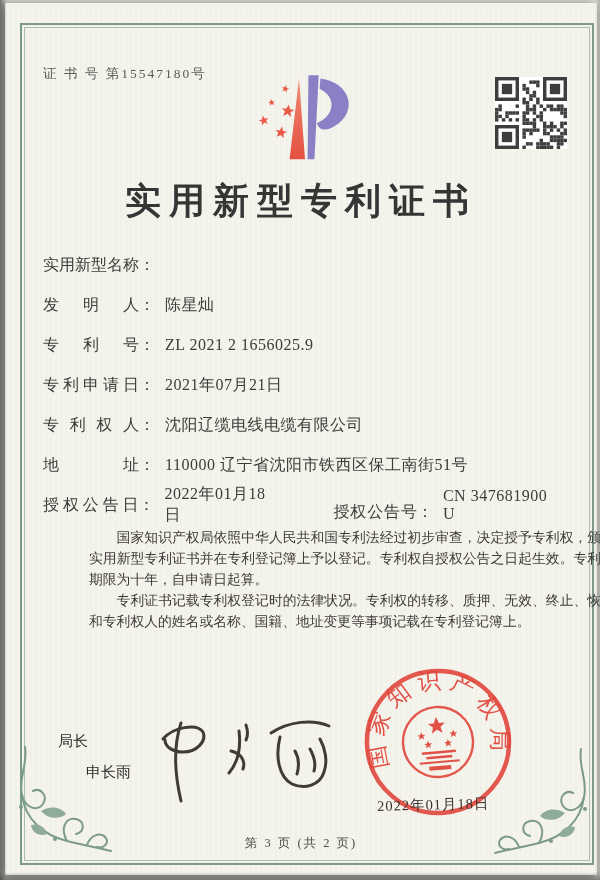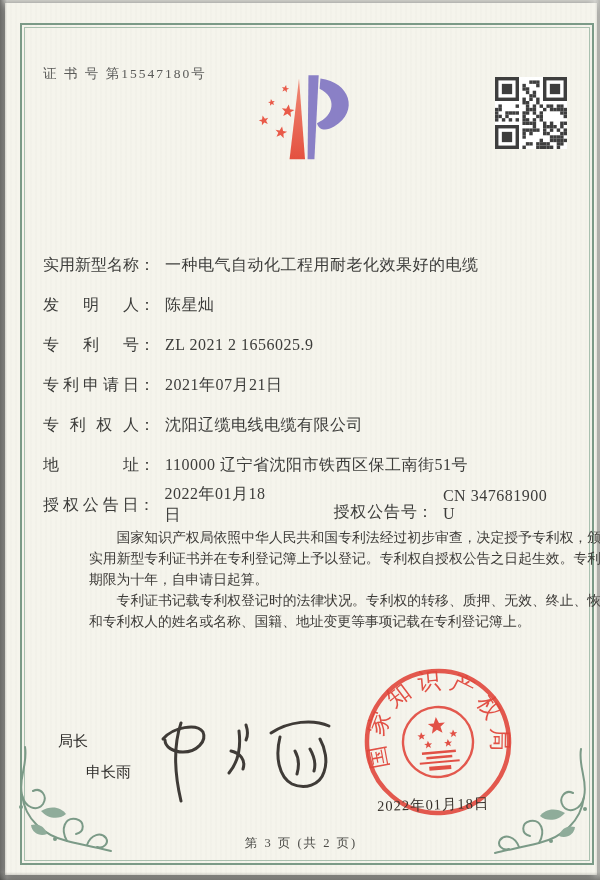--- a/index.html
+++ b/index.html
@@ -247,26 +247,26 @@
           <rect x="1.5" y="43.5" width="18" height="18"></rect>
         </g>
         <g fill="#3e3e3e">
           <rect x="6" y="6" width="9" height="9"></rect>
           <rect x="48" y="6" width="9" height="9"></rect>
           <rect x="6" y="48" width="9" height="9"></rect>
         </g>
       </svg>
     </div>
 
+    <div class="title">实用新型专利证书</div>
 
     <div class="fields">
       <div class="frow">
         <span class="f-label">实用新型名称</span>
           <span class="f-colon">：</span>
-        <span class="f-value">一种电气自动化工程用耐老化效果好的电缆</span>
       </div>
       <div class="frow">
         <span class="f-label">发明人</span>
           <span class="f-colon">：</span>
         <span class="f-value">陈星灿</span>
       </div>
       <div class="frow">
         <span class="f-label">专利号</span>
           <span class="f-colon">：</span>
         <span class="f-value">ZL 2021 2 1656025.9</span>

